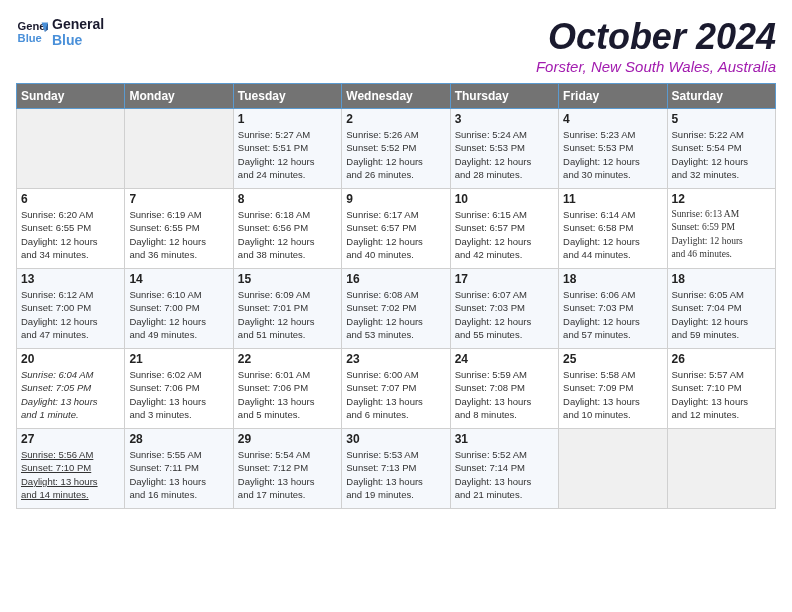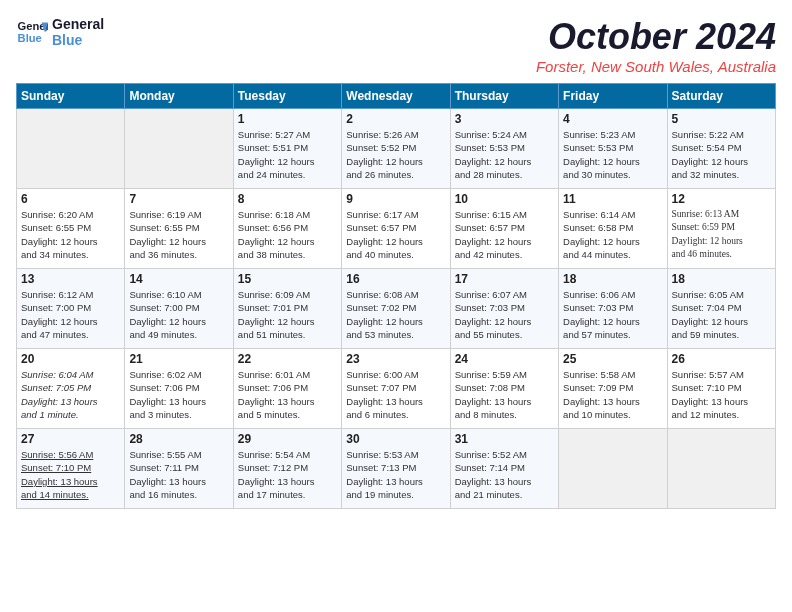--- a/index.html
+++ b/index.html
@@ -29,29 +29,29 @@
       text-align: right;
       font-style: italic;
     }
     .month-title {
       font-size: 36px;
       font-weight: bold;
       color: #1a1a2e;
     }
     .subtitle {
       font-size: 15px;
-      color: #ef4444;
+      color: #a21caf;
     }
     table {
       width: 100%;
       border-collapse: collapse;
       table-layout: fixed;
     }
     thead tr th {
-      background-color: #0369a1;
+      background-color: #737373;
       color: #fff;
       font-size: 12px;
       font-weight: bold;
       padding: 5px 4px;
       text-align: left;
       border: 1px solid #5a9ad0;
     }
     tbody tr td {
       vertical-align: top;
       border: 1px solid #d0d0d0;

